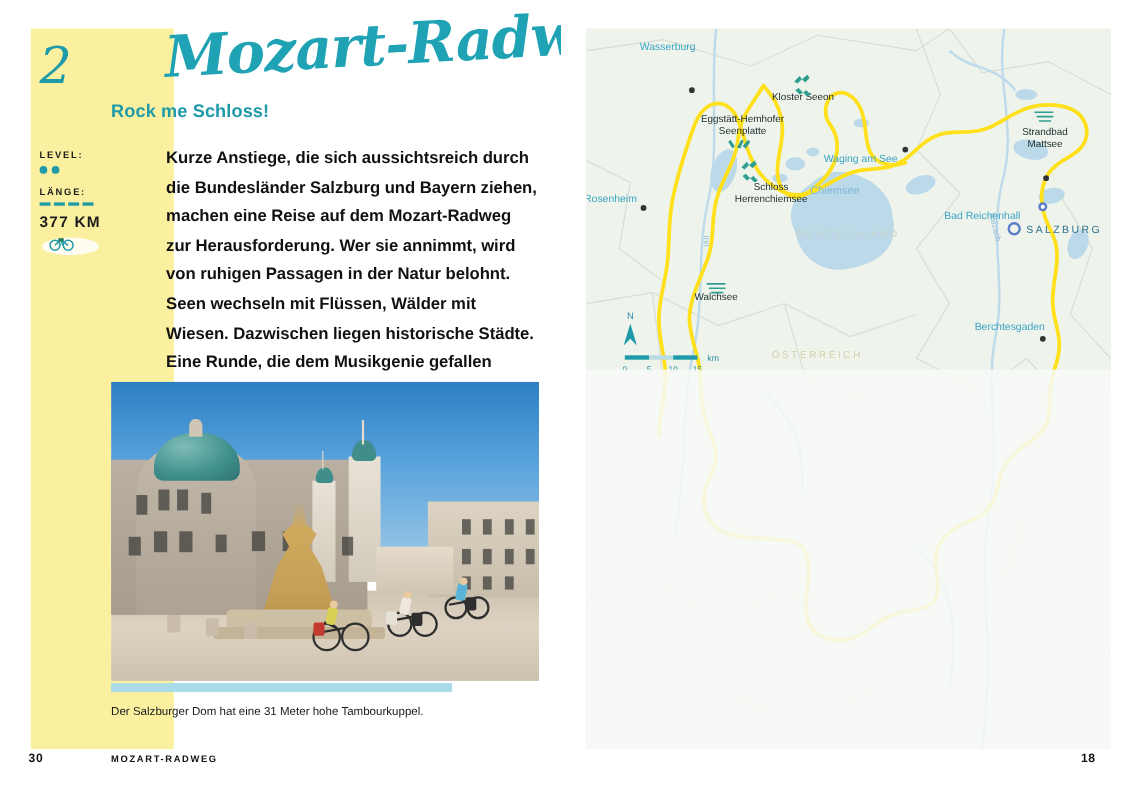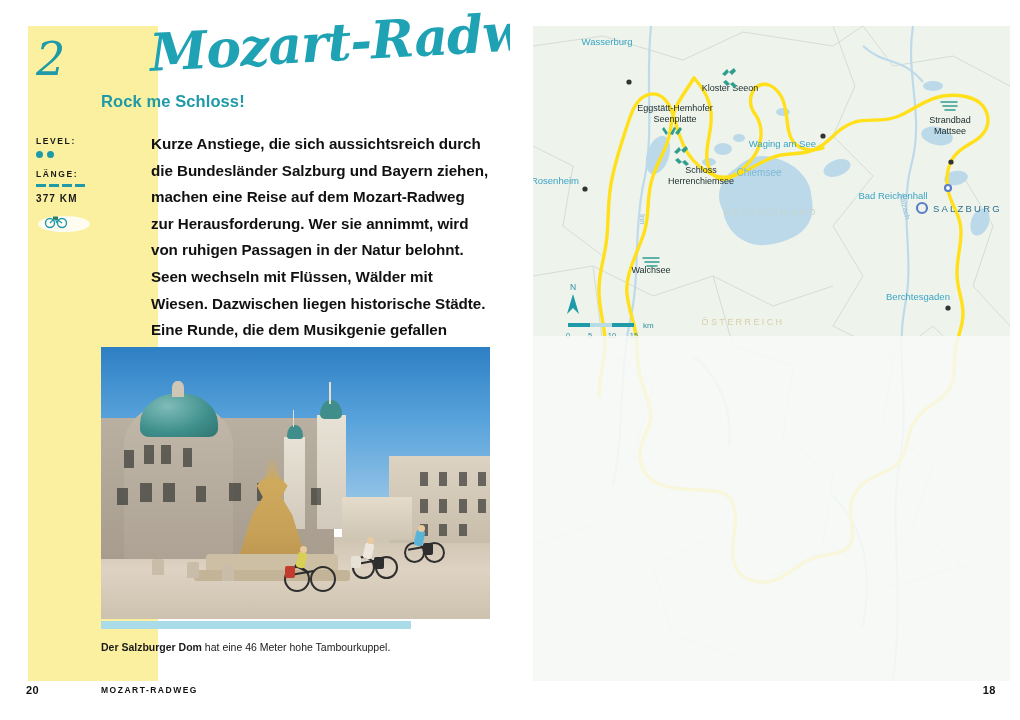--- a/index.html
+++ b/index.html
@@ -41,21 +41,21 @@
   
   .facts{position:absolute;left:36px;top:136px;width:110px;}
   .fact-label{
     font-size:8.5px;font-weight:700;letter-spacing:1.6px;color:#1a1a1a;
     margin:0 0 5px 0;
   }
   .dots{display:flex;gap:4px;margin-bottom:11px;}
   .dot{width:7px;height:7px;border-radius:50%;background:#1e9aa8;}
   .dashes{display:flex;gap:3px;margin-bottom:6px;}
   .dash{width:10px;height:3px;background:#1e9aa8;}
-  .km{font-size:10px;font-weight:700;letter-spacing:1.1px;color:#1a1a1a;}
+  .km{font-size:14px;font-weight:700;letter-spacing:1.1px;color:#1a1a1a;}
   .bike-badge{position:absolute;left:34px;top:210px;width:58px;height:26px;}
 
   
   .intro{
     position:absolute;left:151px;top:131px;width:340px;
     font-size:15.2px;line-height:26.6px;color:#111;font-weight:600;
     letter-spacing:-0.05px;
   }
 
   
@@ -97,21 +97,21 @@
   .wheel{position:absolute;width:22px;height:22px;border:2px solid #2e2e2e;border-radius:50%;}
   .bike-frame{position:absolute;height:2px;background:#2b2b2b;}
   .rider-body{position:absolute;width:9px;height:16px;border-radius:3px;}
   .rider-head{position:absolute;width:7px;height:7px;border-radius:50%;background:#e8c9a0;}
   .pannier{position:absolute;width:10px;height:12px;border-radius:2px;}
   .photo-blue-bar{position:absolute;left:101px;top:621px;width:310px;height:8px;background:#a9dbe8;}
   .caption{
     position:absolute;left:101px;top:640px;width:380px;
     font-size:10.5px;line-height:15px;color:#1a1a1a;
   }
-  .caption b{font-weight:700;}
+  .caption b{font-weight:400;}
 
   
   .foot-left-num{position:absolute;left:26px;top:684px;font-size:11px;font-weight:700;color:#111;letter-spacing:.5px;}
   .foot-left-txt{position:absolute;left:101px;top:685px;font-size:8.5px;font-weight:700;letter-spacing:1.5px;color:#111;}
 
   
   .right-page{position:absolute;left:510px;top:0;width:510px;height:720px;background:#fff;}
   .map-bg{position:absolute;left:23px;top:26px;width:477px;height:655px;background:#eef3ec;overflow:hidden;text-align:right;}
   .map-svg{position:absolute;left:0;top:0;}
   .infowash{position:absolute;left:0;top:310px;width:477px;height:345px;background:rgba(247,249,246,.88);}
@@ -236,24 +236,24 @@
           <div class="rider-body" style="left:11px;top:2px;background:#5ab4d8;transform:rotate(12deg);"></div>
           <div class="rider-head" style="left:14px;top:-3px;"></div>
           <div class="pannier" style="left:19px;top:15px;background:#2e2e2e;"></div>
         </div>
       </div>
     </div>
 
     <div class="photo-blue-bar"></div>
 
     <div class="caption">
-      <b>Der Salzburger Dom</b><span> hat eine 46 Meter hohe Tambourkuppel.</span>
+      <b>Der Salzburger Dom</b><span> hat eine 31 Meter hohe Tambourkuppel.</span>
     </div>
 
-    <div class="foot-left-num">20</div>
+    <div class="foot-left-num">30</div>
     <div class="foot-left-txt">MOZART-RADWEG</div>
   </div>
 
   <div class="right-page">
     <div class="map-bg">
       <svg class="map-svg" width="477" height="655" viewBox="0 0 477 655">
 
         <rect x="0" y="0" width="477" height="655" fill="#eef3ec"></rect>
 
         <g fill="none" stroke="#d6ddd4" stroke-width="1">

